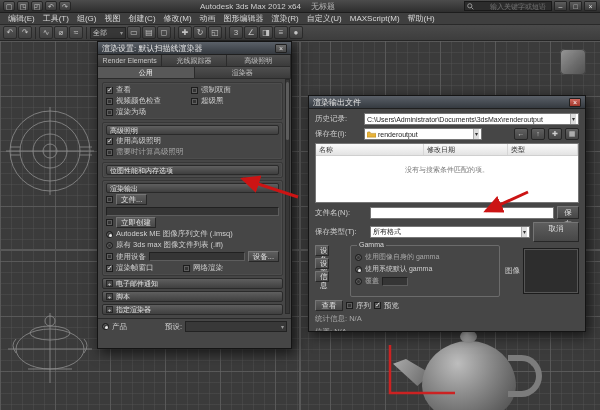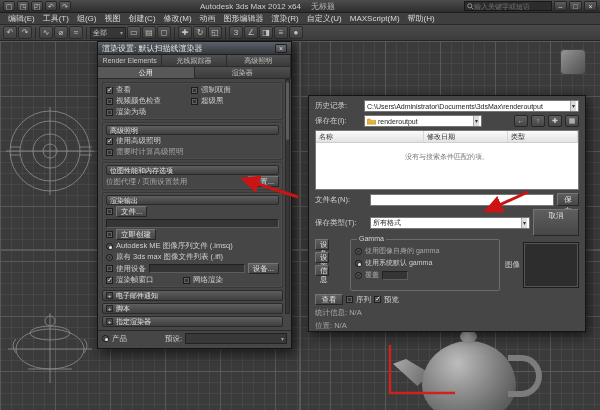--- a/index.html
+++ b/index.html
@@ -8,21 +8,21 @@
   font-family:"Liberation Sans","DejaVu Sans",sans-serif;font-size:8px;color:#d4d4d4}
 
 
 .titlebar{height:13px;background:linear-gradient(#4c4c4c,#2e2e2e);display:flex;align-items:center;
   padding:0 3px;gap:2px;border-bottom:1px solid #1d1d1d}
 .qicon{width:12px;height:10px;font-size:7px;line-height:9px;text-align:center;color:#c9c9c9;
   background:linear-gradient(#5d5d5d,#3c3c3c);border:1px solid #262626;border-radius:2px;flex:none}
 .apptitle{flex:1;text-align:center;font-size:8px;color:#d0d0d0;white-space:nowrap;overflow:hidden}
 .apptitle .doc{margin-left:8px;color:#b5b5b5}
 .search{display:flex;align-items:center;width:88px;height:10px;background:#2c2c2c;border:1px solid #191919;
-  padding:0 2px;gap:0;flex:none}
+  padding:0 2px;gap:16px;flex:none}
 .search input{flex:1;min-width:0;background:transparent;border:0;outline:0;color:#9a9a9a;font-size:7px;font-family:inherit}
 .winbtn{width:13px;height:10px;font-size:7px;line-height:9px;text-align:center;color:#ddd;flex:none;
   background:linear-gradient(#5d5d5d,#3a3a3a);border:1px solid #242424;border-radius:1px}
 .menubar{height:12px;background:#3f3f3f;border-bottom:1px solid #292929;display:flex;align-items:center;padding:0 4px}
 .menu-item{padding:0 4px;line-height:12px;font-size:8px;color:#d8d8d8;white-space:nowrap}
 .toolbar{height:16px;background:linear-gradient(#4a4a4a,#3d3d3d);border-bottom:1px solid #262626;
   display:flex;align-items:center;padding:0 3px;gap:1px}
 .ticon{width:14px;height:13px;flex:none;background:linear-gradient(#565656,#414141);border:1px solid #2b2b2b;
   border-radius:2px;color:#c4c4c4;font-size:8px;line-height:11px;text-align:center}
 .tsep{width:1px;height:12px;background:#292929;margin:0 2px;flex:none}
@@ -269,24 +269,20 @@
             <span class="lbl">使用高级照明</span>
           </div>
           <div class="row">
             <span class="cb"></span>
             <span class="lbl dim">需要时计算高级照明</span>
           </div>
         </div>
 
         <div class="group">
           <div class="ghead">位图性能和内存选项</div>
-          <div class="row">
-            <span class="lbl dim" style="flex:1">位图代理 / 页面设置禁用</span>
-            <span class="btn">设置...</span>
-          </div>
         </div>
 
         <div class="group">
           <div class="ghead">渲染输出</div>
           <div class="row">
             <span class="cb"></span>
             <span class="btn">文件...</span>
           </div>
           <div class="row">
               <span class="fld"></span>
@@ -340,20 +336,24 @@
           <span class="radio on"></span>
           <span class="lbl" style="width:50px">产品</span>
           <span class="lbl">预设:</span>
           <div class="combo-dark"></div>
         </div>
 
       </div>
     </div>
 
     <div class="dlg of">
+      <div class="dlg-tb">
+        <span>渲染输出文件</span>
+        <span class="dlg-x red">×</span>
+      </div>
       <div class="of-body">
         <div class="row">
           <span class="lbl" style="width:46px">历史记录:</span>
           <div class="combo-light">C:\Users\Administrator\Documents\3dsMax\renderoutput</div>
         </div>
         <div class="row">
           <span class="lbl" style="width:46px">保存在(I):</span>
           <div class="combo-light" style="flex:0 0 118px">
             <svg width="9" height="7" viewBox="0 0 12 9" style="flex:none">
               <path d="M0,2 L0,8 L12,8 L12,3 L5,3 L4,1 L1,1 Z" fill="#e8b33a" stroke="#a87c14" stroke-width="0.6"></path>
@@ -377,21 +377,21 @@
         </div>
 
         <div class="row">
           <span class="lbl" style="width:52px">文件名(N):</span>
           <input class="inp" style="">
           <span class="btn" style="width:22px;height:13px;line-height:11px">保存(S)</span>
         </div>
         <div class="row">
           <span class="lbl" style="width:52px">保存类型(T):</span>
           <div class="combo-light">所有格式</div>
-          <span class="btn" style="width:46px;height:27px;line-height:11px">取消</span>
+          <span class="btn" style="width:46px;height:20px;line-height:11px">取消</span>
         </div>
 
         <div class="of-lower">
           <div class="of-btncol">
             <span class="btn">设备</span>
             <span class="btn">设置</span>
             <span class="btn">信息</span>
           </div>
           <div class="gbox">
             <span class="gtitle">Gamma</span>

